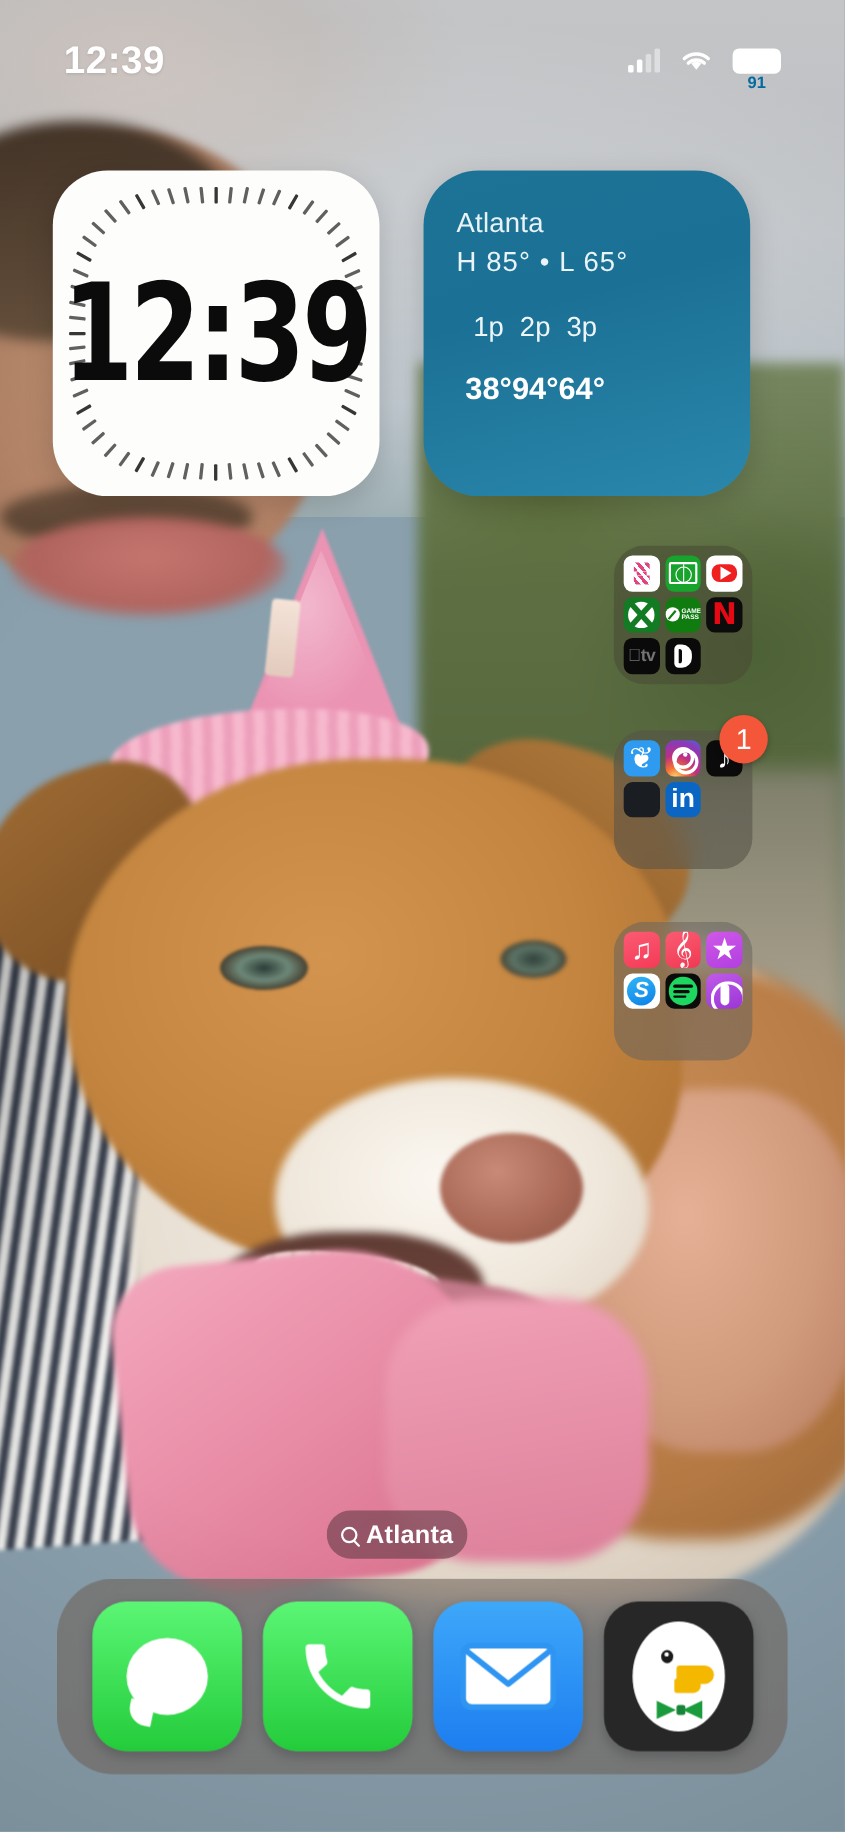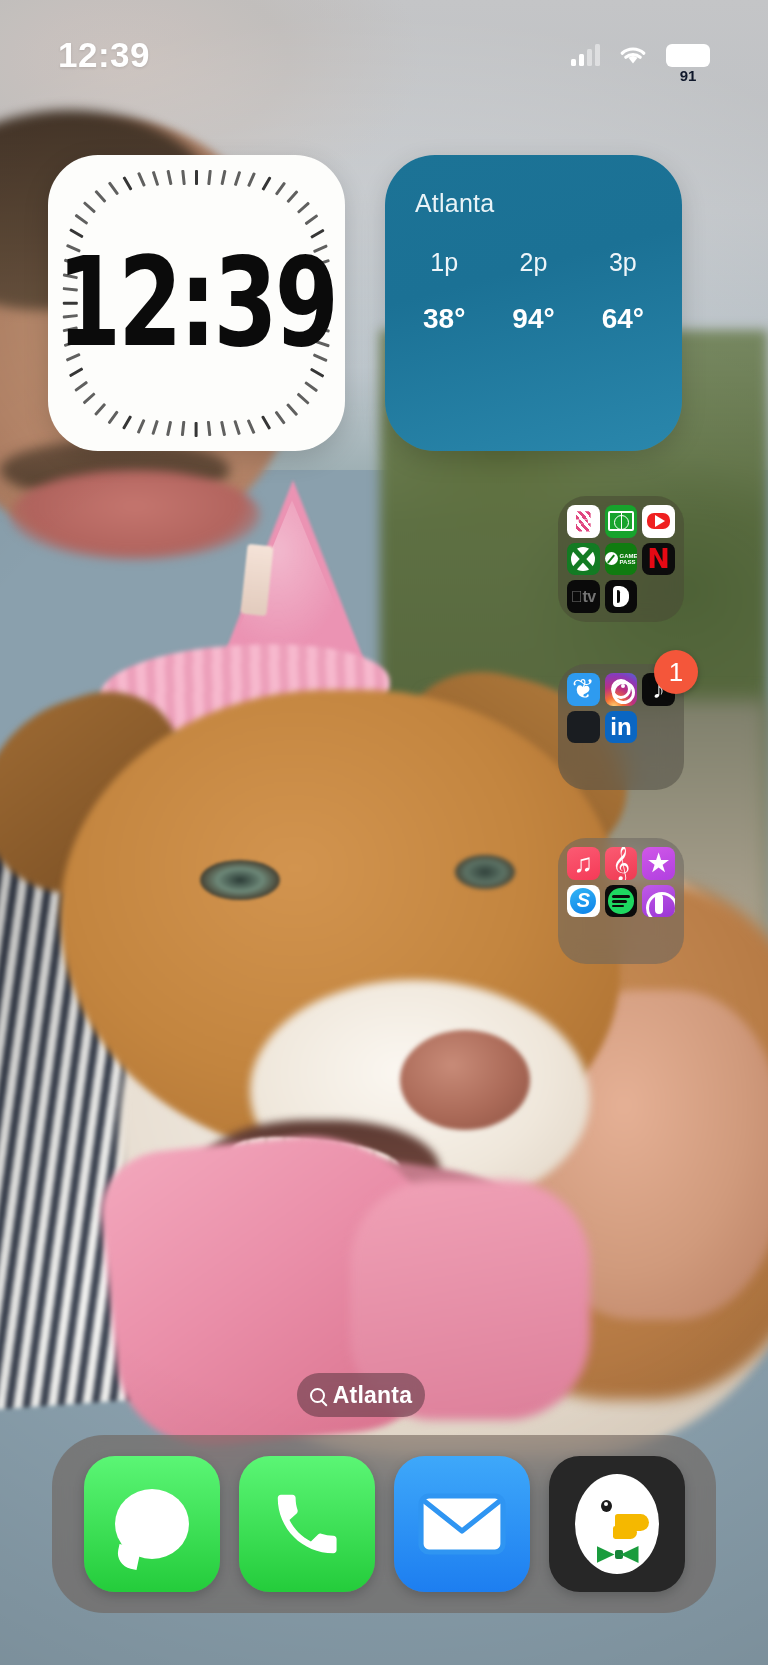--- a/index.html
+++ b/index.html
@@ -218,21 +218,21 @@
   .sig i { display:block; width:5px; background:#fff; border-radius:1.5px; }
   .sig i:nth-child(1){ height:7px; }
   .sig i:nth-child(2){ height:12px; }
   .sig i:nth-child(3){ height:17px; opacity:.45; }
   .sig i:nth-child(4){ height:22px; opacity:.45; }
   .batt {
     width:44px; height:23px; border-radius:6px; background:#fff;
     display:flex; align-items:center; justify-content:center;
     color:#cfd6da; font-size:15px; font-weight:700;
   }
-  .batt span{ color:#0f172a;margin-top:41px; }
+  .batt span{ color:#0369a1;margin-top:41px; }
 
   
   #widget-row {
     position:absolute; left:48px; top:155px; width:674px; height:296px;
     display:flex; gap:40px; z-index:6;
   }
   .widget { width:297px; height:296px; border-radius:50px; position:relative; overflow:hidden;
             box-shadow:0 8px 26px rgba(0,0,0,.16); }
 
   
@@ -252,21 +252,21 @@
 
   
   #weather-widget {
     background:linear-gradient(165deg,#1c7396 0%, #1b7195 40%, #2a87ac 100%);
     padding:34px 30px 24px 30px;
     display:flex; flex-direction:column;
   }
   #w-city { color:#e9f3f7; font-size:25px; font-weight:400; letter-spacing:.2px; }
   #w-now { color:#ffffff; font-size:31px; font-weight:700; margin-top:9px; letter-spacing:.2px; }
   #w-hl { color:#eaf3f7; font-size:25px; font-weight:400; margin-top:6px; letter-spacing:1px; }
-  #w-hours { display:flex; justify-content:space-between; margin-top:30px; padding:0 8px; }
+  #w-hours { display:flex; margin-top:30px; padding:0 8px; }
   .w-col { display:flex; flex-direction:column; align-items:center; gap:26px; }
   .w-h { color:#eef5f9; font-size:25px; font-weight:400; }
   .w-t { color:#ffffff; font-size:28px; font-weight:700; }
   #w-asof { color:#bcd9e6; font-size:19px; margin-top:auto; }
 
   
   .folder {
     position:absolute; width:126px; height:126px; border-radius:28px;
     padding:9px; z-index:6;
     display:grid; grid-template-columns:repeat(3,1fr); grid-template-rows:repeat(3,1fr);
@@ -525,20 +525,21 @@
         <i style="left: 92.1383px; top: 17.3182px; transform: rotate(336deg); opacity: 0.75;"></i>
         <i style="left: 106.443px; top: 15.5597px; transform: rotate(342deg); opacity: 0.75;"></i>
         <i style="left: 120.371px; top: 14.7761px; transform: rotate(348deg); opacity: 0.75;"></i>
         <i style="left: 133.907px; top: 14.5291px; transform: rotate(354deg); opacity: 0.75;"></i>
       </div>
     <div id="clock-time">12:39</div>
   </div>
 
   <div class="widget" id="weather-widget">
     <div id="w-city">Atlanta</div>
+    <div id="w-hl">H 85° • L 65°</div>
     <div id="w-hours">
       <div class="w-col">
         <div class="w-h">1p</div>
         <div class="w-t">38°</div>
       </div>
       <div class="w-col">
         <div class="w-h">2p</div>
         <div class="w-t">94°</div>
       </div>
       <div class="w-col">

